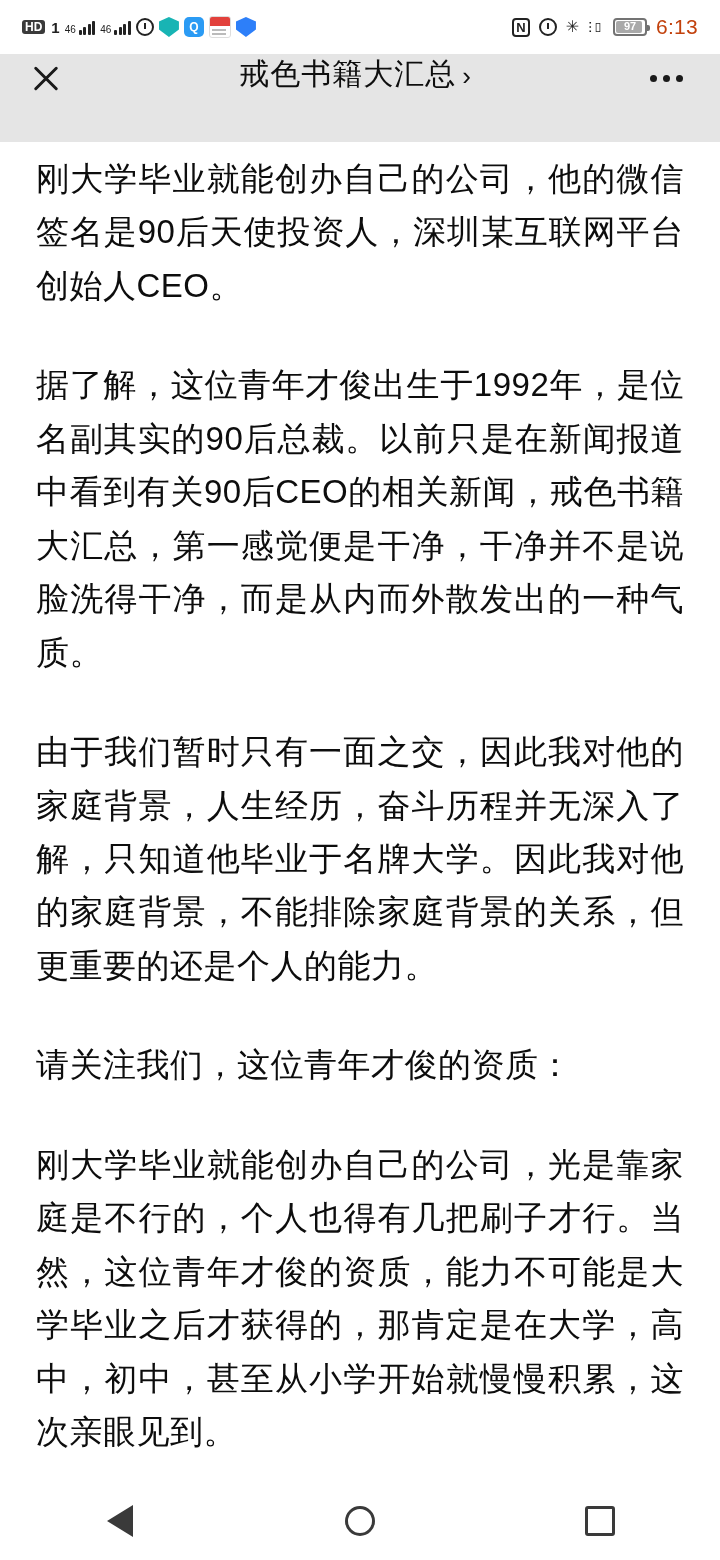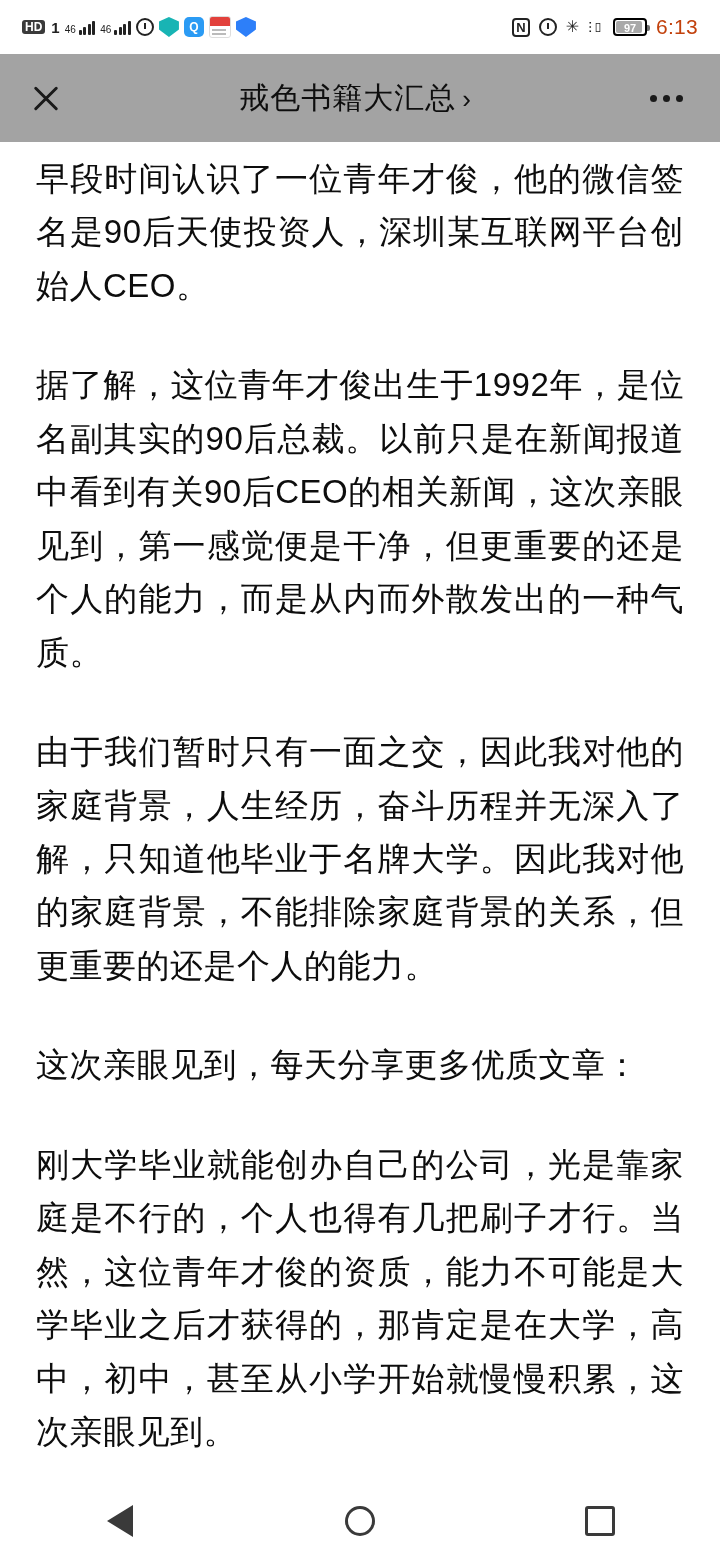--- a/index.html
+++ b/index.html
@@ -130,25 +130,25 @@
     line-height: 1;
   }
   .vibrate {
     font-size: 15px;
     color: #222;
     line-height: 1;
   }
   .battery {
     width: 34px;
     height: 18px;
-    border: 2px solid #000000;
+    border: 2px solid #737373;
     border-radius: 4px;
     position: relative;
     display: flex;
-    align-items: flex-end;
+    align-items: flex-start;
     justify-content: center;
     box-sizing: border-box;
   }
   .battery::after {
     content: "";
     position: absolute;
     right: -5px;
     top: 5px;
     width: 3px;
     height: 6px;
@@ -173,25 +173,25 @@
   .clock {
     font-size: 21px;
     color: #c2410c;
     letter-spacing: 0.3px;
   }
 
   
   .title-bar {
     height: 88px;
     display: flex;
-    align-items: center;
+    align-items: flex-start;
     justify-content: space-between;
     padding: 0 28px 0 22px;
     box-sizing: border-box;
-    background: #a3a3a3;
+    background: #e5e5e5;
   }
   .close-btn {
     width: 48px;
     height: 48px;
     display: flex;
     align-items: center;
     justify-content: center;
     position: relative;
     cursor: pointer;
   }
@@ -353,24 +353,24 @@
     <span class="chev">›</span>
   </div>
   <div class="more-btn">
     <i></i>
       <i></i>
       <i></i>
   </div>
 </div>
 
 <div class="article">
-  <p>早段时间认识了一位青年才俊，他的微信签名是90后天使投资人，深圳某互联网平台创始人CEO。</p>
-  <p>据了解，这位青年才俊出生于1992年，是位名副其实的90后总裁。以前只是在新闻报道中看到有关90后CEO的相关新闻，这次亲眼见到，第一感觉便是干净，但更重要的还是个人的能力，而是从内而外散发出的一种气质。</p>
+  <p>刚大学毕业就能创办自己的公司，他的微信签名是90后天使投资人，深圳某互联网平台创始人CEO。</p>
+  <p>据了解，这位青年才俊出生于1992年，是位名副其实的90后总裁。以前只是在新闻报道中看到有关90后CEO的相关新闻，戒色书籍大汇总，第一感觉便是干净，干净并不是说脸洗得干净，而是从内而外散发出的一种气质。</p>
   <p>由于我们暂时只有一面之交，因此我对他的家庭背景，人生经历，奋斗历程并无深入了解，只知道他毕业于名牌大学。因此我对他的家庭背景，不能排除家庭背景的关系，但更重要的还是个人的能力。</p>
-  <p>这次亲眼见到，每天分享更多优质文章：</p>
+  <p>请关注我们，这位青年才俊的资质：</p>
   <p>刚大学毕业就能创办自己的公司，光是靠家庭是不行的，个人也得有几把刷子才行。当然，这位青年才俊的资质，能力不可能是大学毕业之后才获得的，那肯定是在大学，高中，初中，甚至从小学开始就慢慢积累，这次亲眼见到。</p>
 </div>
 
 <div class="nav-bar">
   <div class="nav-btn">
     <span class="nav-back"></span>
   </div>
   <div class="nav-btn">
     <span class="nav-home"></span>
   </div>

